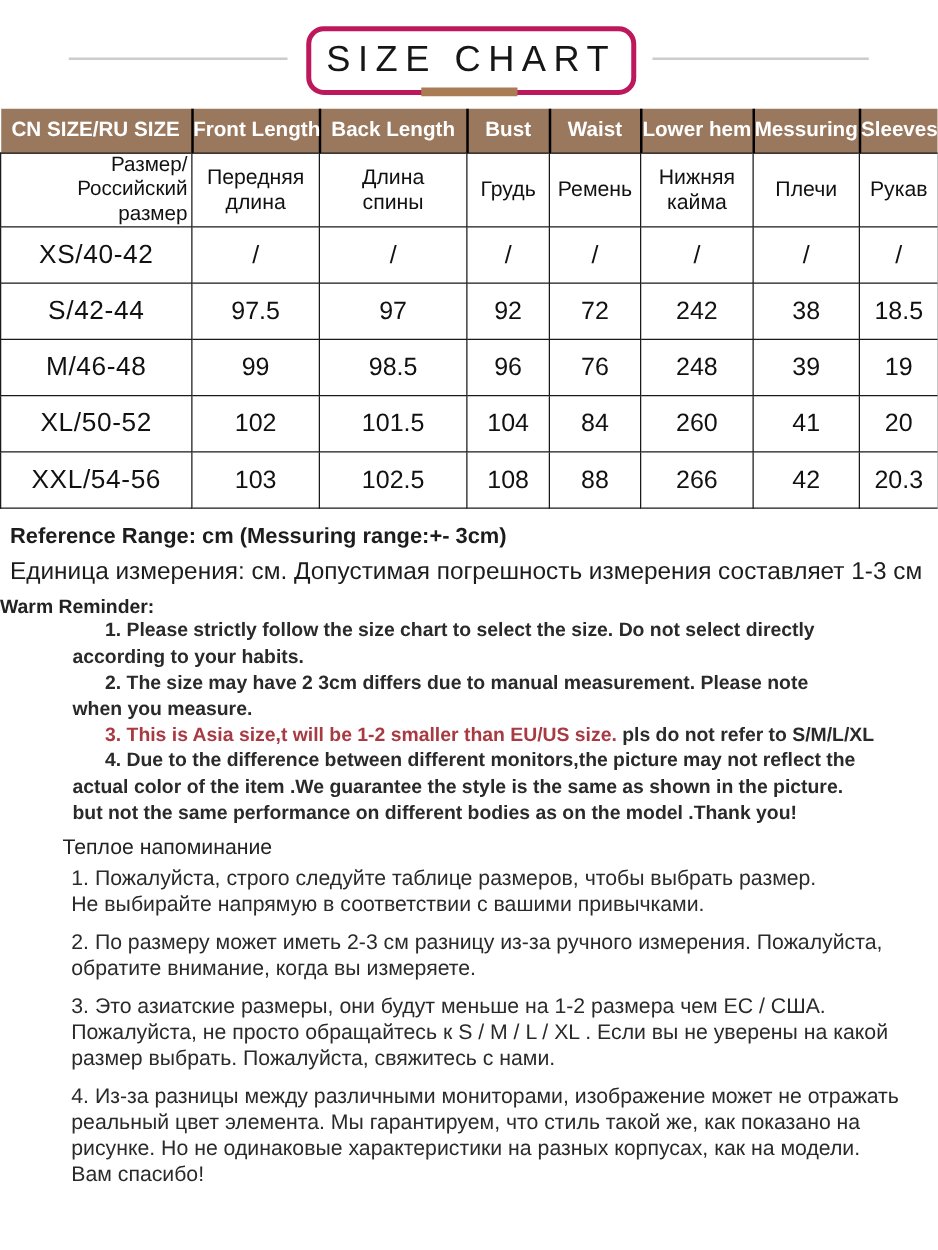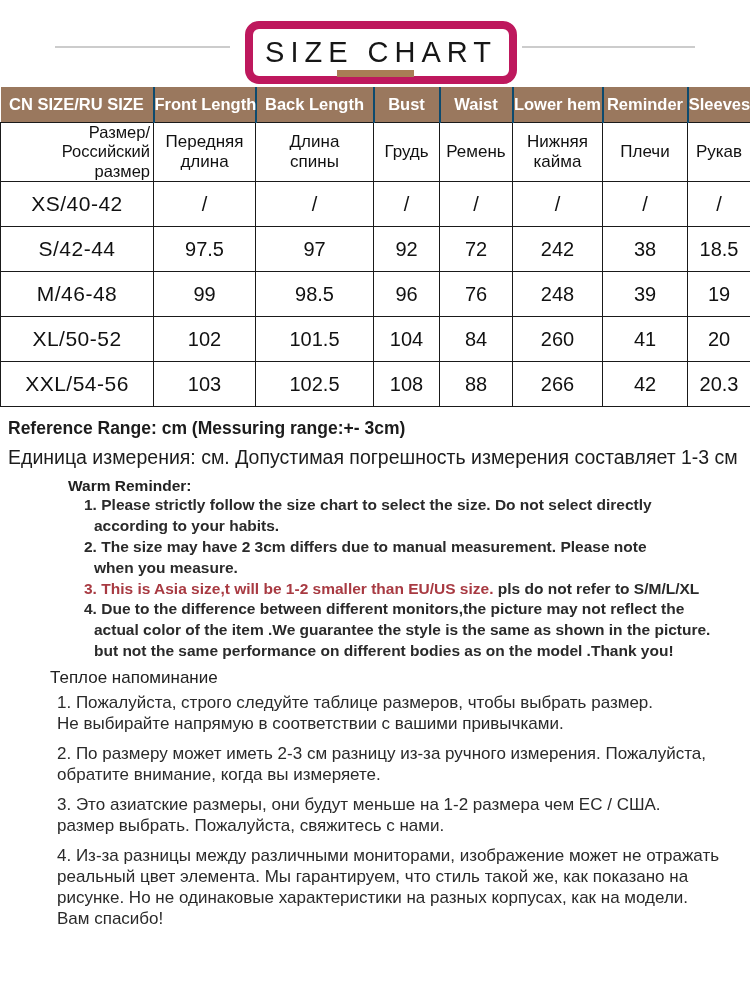--- a/index.html
+++ b/index.html
@@ -7,49 +7,49 @@
     width:750px;height:1000px;background:#ffffff;position:relative;
     font-family:"Liberation Sans", sans-serif;color:#1c1c1c;overflow:hidden;
   }
   
   .title-wrap{position:relative;height:87px;}
   .title-line{position:absolute;top:46px;height:0;border-top:2px solid #cccccc;}
   .title-line.left{left:55px;width:175px;}
   .title-line.right{left:522px;width:173px;}
   .title-box{
     position:absolute;left:245px;top:21px;width:256px;height:47px;
-    border:8px solid #be185d;border-radius:14px;background:#fff;
+    border:4px solid #be185d;border-radius:14px;background:#fff;
     display:flex;align-items:center;justify-content:center;
   }
   .title-text{font-size:29px;letter-spacing:6px;font-weight:500;color:#161616;white-space:nowrap;}
   .title-bar{position:absolute;left:337px;top:70px;width:77px;height:7px;background:#a97c55;}
   
   table.size-table{width:750px;border-collapse:collapse;table-layout:fixed;}
   .size-table th{
     background:#9a785e;color:#ffffff;font-size:16.5px;font-weight:bold;
-    height:35px;padding:0;border-left:2px solid #0c4a6e;white-space:nowrap;
+    height:35px;padding:0;border-left:2px solid #000000;white-space:nowrap;
   }
   .size-table th:first-child{border-left:none;}
   .size-table td{
     border:1px solid #1a1a1a;text-align:center;padding:0;
     font-size:20px;color:#111;
   }
   .size-table tr.ru td{height:45px;font-size:17px;white-space:pre-line;line-height:1.18;}
   .size-table tr.ru td.first{text-align:right;padding-right:3px;font-size:16.5px;border-radius:11px;}
   .size-table tr.data td{height:44px;}
   .size-table tr.data td.first{font-size:21px;letter-spacing:0.5px;}
   
   .ref-en{margin:11px 0 0 8px;font-size:17.5px;font-weight:bold;white-space:nowrap;}
   .ref-ru{margin:7px 0 0 8px;font-size:19.5px;white-space:nowrap;}
   
   .wr-en{margin-top:8px;}
-  .wr-en .heading{margin-left:68px;font-size:15.5px;font-weight:bold;color:#222;}
+  .wr-en .heading{font-size:15.5px;font-weight:bold;color:#222;}
   .wr-en .line{margin-left:84px;font-size:15.5px;font-weight:bold;color:#2a2a2a;
                line-height:20.8px;white-space:nowrap;}
-  .wr-en .line.cont{margin-left:94px;}
+  .wr-en .line.cont{margin-left:58px;}
   .red{color:#a83a42;}
   
   .wr-ru{margin-top:6px;}
   .wr-ru .heading{margin-left:50px;font-size:17px;color:#222;}
   .wr-ru .item{margin-top:9px;}
   .wr-ru .item.tight{margin-top:4px;}
   .wr-ru .line{margin-left:57px;font-size:17px;line-height:21px;color:#2a2a2a;white-space:nowrap;}
 </style>
 </head>
 <body>
@@ -75,21 +75,21 @@
       <col style="width:63px">
   </colgroup>
   <tbody>
       <tr class="en">
     <th>CN SIZE/RU SIZE</th>
     <th>Front Length</th>
     <th>Back Length</th>
     <th>Bust</th>
     <th>Waist</th>
     <th>Lower hem</th>
-    <th>Reminder</th>
+    <th>Messuring</th>
     <th>Sleeves</th>
   </tr>
   <tr class="ru">
     <td class="first">Размер/Российский
 размер</td>
     <td>Передняя
 длина</td>
     <td>Длина
 спины</td>
     <td>Грудь</td>
@@ -172,20 +172,21 @@
   <div class="item tight">
     <div class="line">1. Пожалуйста, строго следуйте таблице размеров, чтобы выбрать размер.</div>
     <div class="line">Не выбирайте напрямую в соответствии с вашими привычками.</div>
   </div>
   <div class="item">
     <div class="line">2. По размеру может иметь 2-3 см разницу из-за ручного измерения. Пожалуйста,</div>
     <div class="line">обратите внимание, когда вы измеряете.</div>
   </div>
   <div class="item">
     <div class="line red">3. Это азиатские размеры, они будут меньше на 1-2 размера чем ЕС / США.</div>
+    <div class="line">Пожалуйста, не просто обращайтесь к S / M / L / XL . Если вы не уверены на какой</div>
     <div class="line">размер выбрать. Пожалуйста, свяжитесь с нами.</div>
   </div>
   <div class="item">
     <div class="line">4. Из-за разницы между различными мониторами, изображение может не отражать</div>
     <div class="line">реальный цвет элемента. Мы гарантируем, что стиль такой же, как показано на</div>
     <div class="line">рисунке. Но не одинаковые характеристики на разных корпусах, как на модели.</div>
     <div class="line">Вам спасибо!</div>
   </div>
 </div>
 

